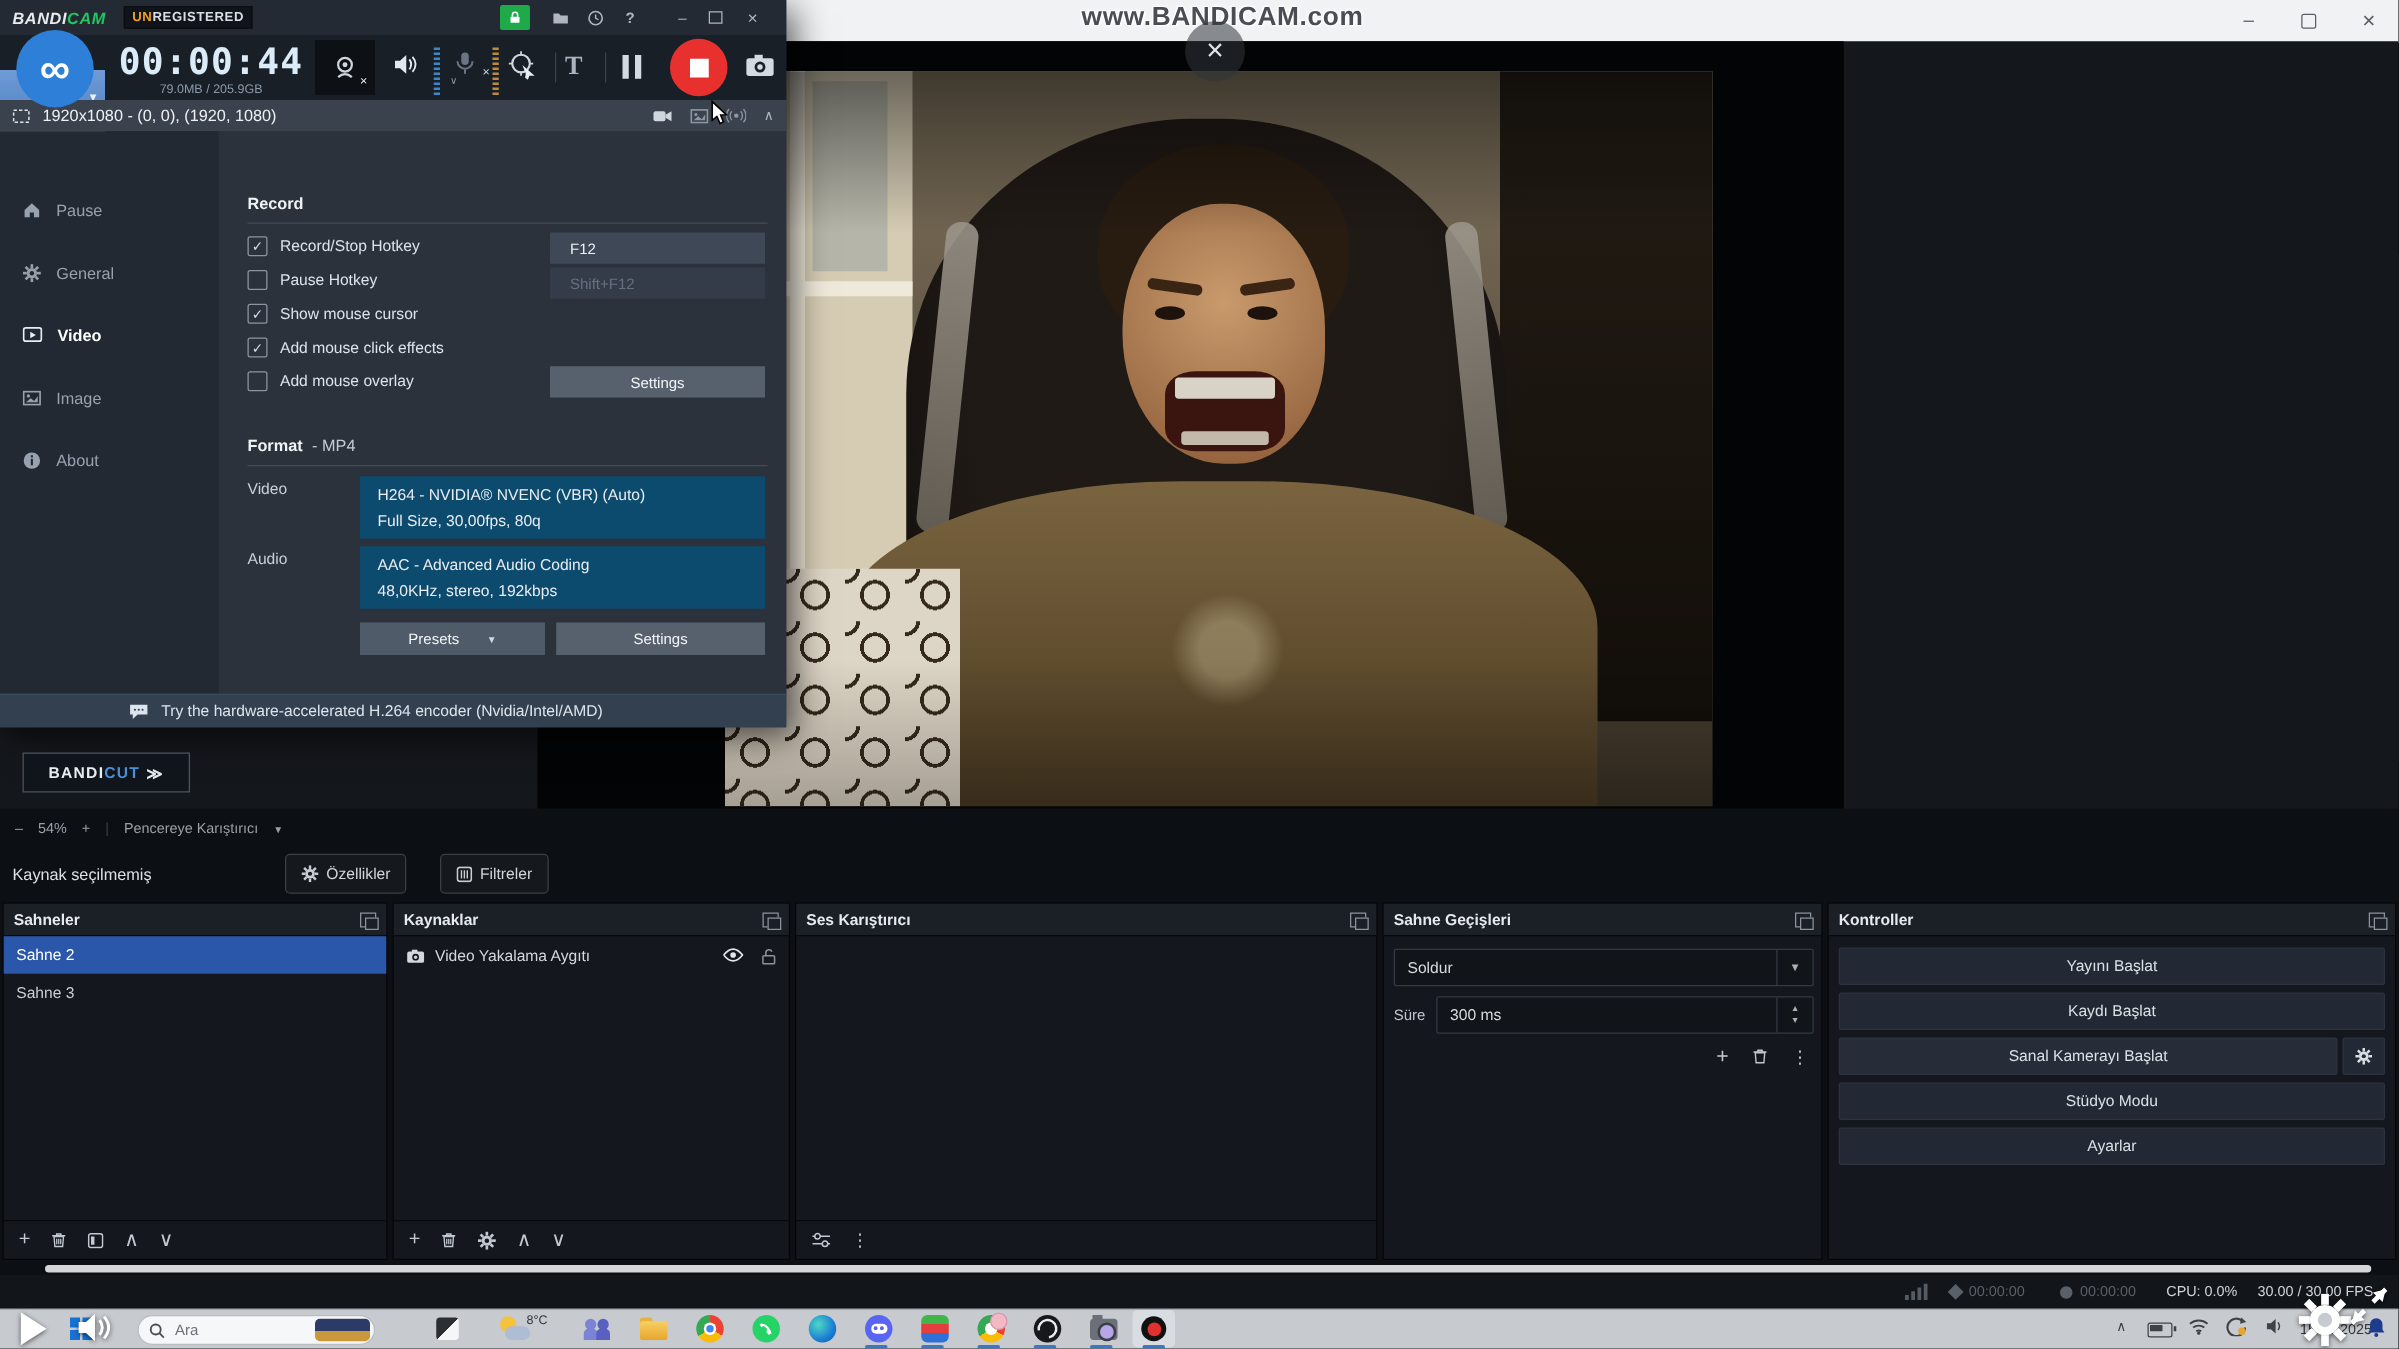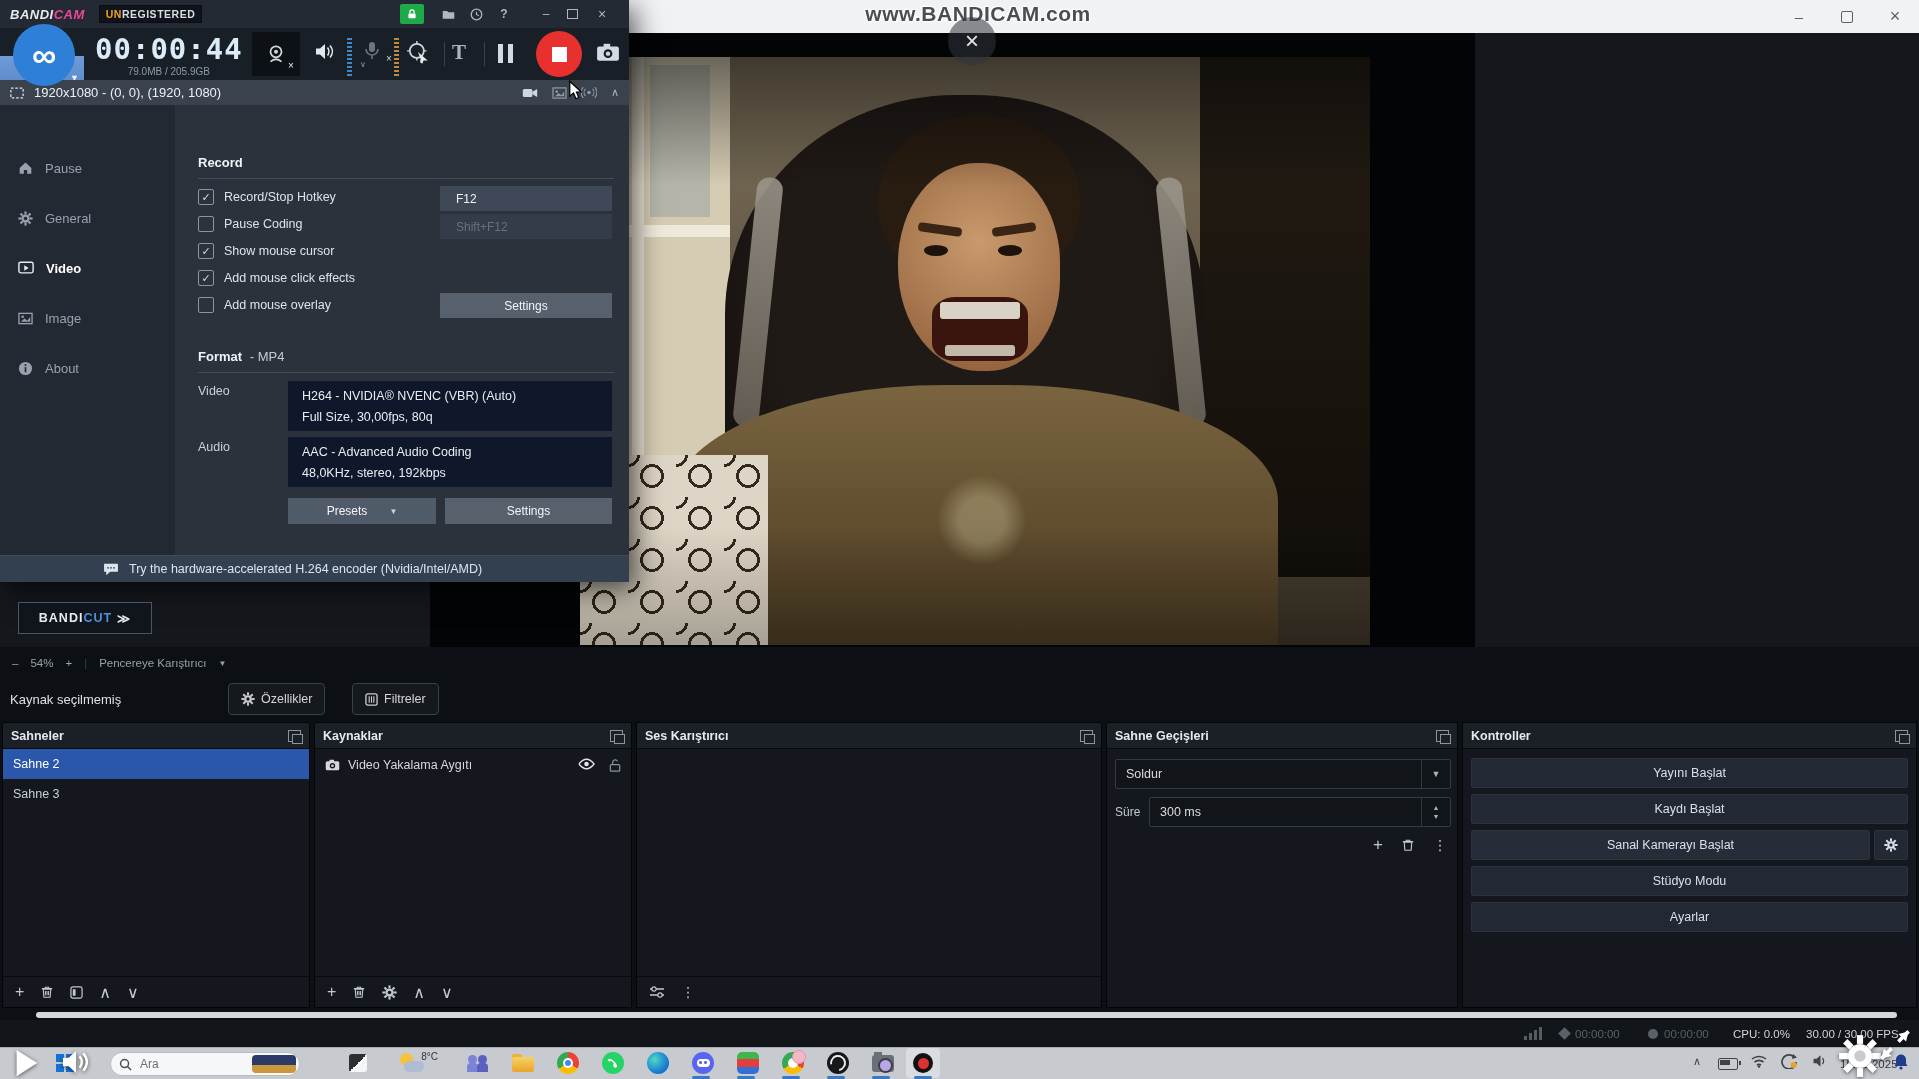--- a/index.html
+++ b/index.html
@@ -99,21 +99,21 @@
   .hr{position:absolute;height:1px;background:#434c58;}
   .cbrow{position:absolute;display:flex;align-items:center;gap:10px;font-size:12.5px;color:#dde3ea;}
   .cb{width:14px;height:14px;border:1px solid #8b95a2;border-radius:2px;background:transparent;
     display:flex;align-items:center;justify-content:center;font-size:11px;color:transparent;}
   .cb.checked{color:#d7dee6;}
   .field{position:absolute;left:440px;width:172px;height:25px;background:#3f4857;color:#eef2f7;
     font-size:12px;display:flex;align-items:center;padding-left:16px;box-sizing:border-box;}
   .field.dis{background:#343c49;color:#667082;}
   .bd-btn{position:absolute;background:#57616d;color:#f2f5f8;font-size:12px;display:flex;
     align-items:center;justify-content:center;}
-  .valbox{position:absolute;left:288px;width:324px;height:50px;background:#0f172a;color:#e9edf2;
+  .valbox{position:absolute;left:288px;width:324px;height:50px;background:#0c4a6e;color:#e9edf2;
     font-size:12.5px;padding:5px 11px 0 14px;box-sizing:border-box;line-height:21px;}
   .bd-banner{left:0;top:555px;width:629px;height:26px;background:#32404f;border-top:1px solid #3d4b5b;
     color:#dce4ee;font-size:12.5px;}
   .bandicut{left:18px;top:497px;width:132px;height:30px;border:1px solid #4a5462;background:#10151b;
     justify-content:center;font-size:12.5px;font-weight:bold;letter-spacing:1px;}
 
   .bluecircle{left:13px;top:24px;width:62px;height:62px;border-radius:50%;background:#2e7fd8;
     color:#fff;font-size:34px;font-weight:bold;display:flex;align-items:center;justify-content:center;z-index:5;}
   .modebtn{left:0;top:28px;width:84px;height:52px;background:linear-gradient(180deg,#6f9bd6,#4d7ec0);}
 
@@ -374,21 +374,21 @@
       <i style="width:10px;height:10px;border-radius:50%;background:#5a6068;"></i>
       <span>00:00:00</span>
     </div>
     <span style="position:absolute;left:1733px;color:#d0d4da;">CPU: 0.0%</span>
     <span style="position:absolute;left:1806px;color:#d0d4da;">30.00 / 30.00 FPS</span>
   </div>
 
   <div class="abs bd">
     <div class="abs bd-title f">
       <span class="bd-brand" style="margin-left:10px;">
-        <span style="color:#e8eaed;">BANDI</span><span style="color:#ec4899;margin-top:32px;">CAM</span>
+        <span style="color:#e8eaed;">BANDI</span><span style="color:#22c55e;margin-top:32px;">CAM</span>
       </span>
       <span class="bd-badge" style="margin-left:14px;">
         <span style="color:#f0a020;">UN</span><span style="color:#d8dde3;">REGISTERED</span>
       </span>
       <div class="abs f bd-tico" style="left:400px;background:#1faa4a;border-radius:2px;">
         <svg width="12" height="12" viewBox="0 0 20 20">
             <rect x="4" y="9" width="12" height="8" rx="1" fill="#fff"></rect>
             <path d="M6.5 9V6.5a3.5 3.5 0 0 1 7 0V9" fill="none" stroke="#fff" stroke-width="2"></path>
           </svg>
       </div>
@@ -583,21 +583,21 @@
     <div class="cbrow" style="left:198px;top:189px;">
       <span class="cb checked">
           <span>✓</span>
         </span>
       <span>Record/Stop Hotkey</span>
     </div>
     <div class="cbrow" style="left:198px;top:216px;">
       <span class="cb">
           <span>✓</span>
         </span>
-      <span>Pause Coding</span>
+      <span>Pause Hotkey</span>
     </div>
     <div class="cbrow" style="left:198px;top:243px;">
       <span class="cb checked">
           <span>✓</span>
         </span>
       <span>Show mouse cursor</span>
     </div>
     <div class="cbrow" style="left:198px;top:270px;">
       <span class="cb checked">
           <span>✓</span>

